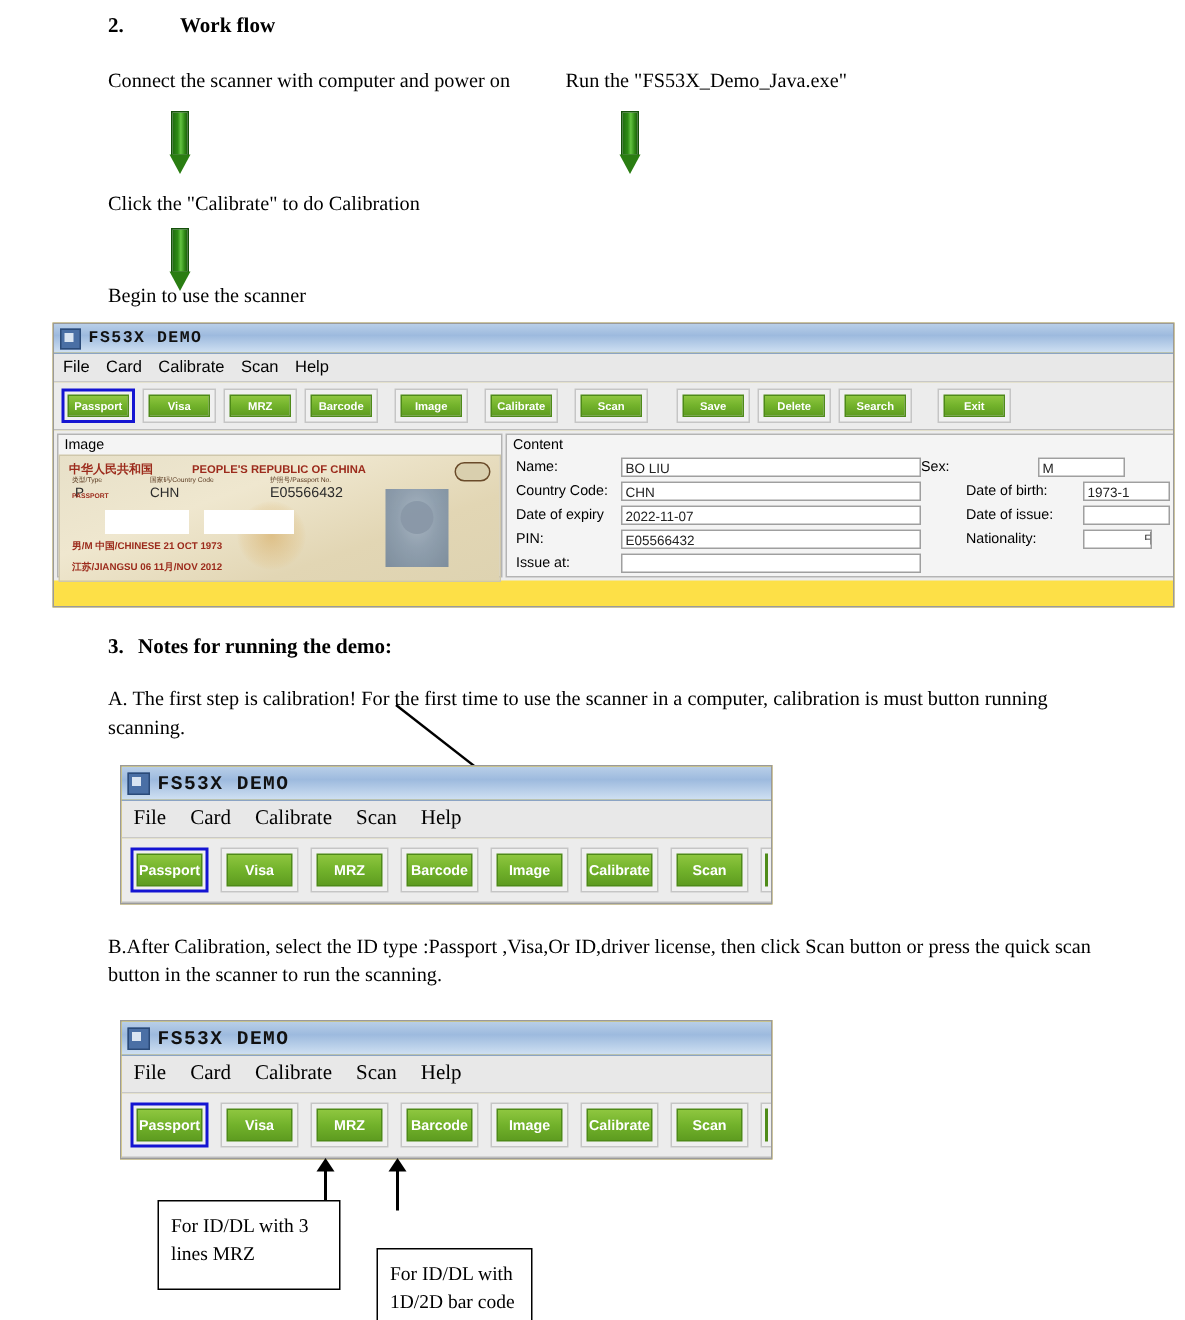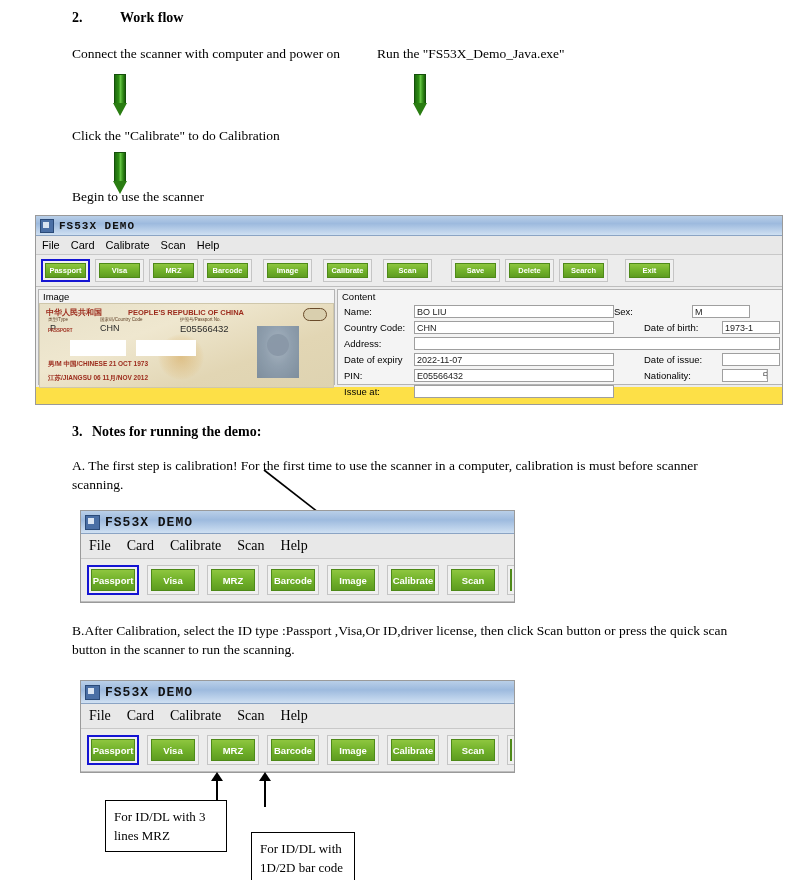--- a/index.html
+++ b/index.html
@@ -409,24 +409,20 @@
           <div class="form-input" style="width:58px;">M</div>
         </div>
 
         <div class="form-row">
           <div class="form-label" style="width:70px;">Country Code:</div>
           <div class="form-input" style="width:200px;">CHN</div>
           <div class="form-label" style="width:78px; margin-left:30px;">Date of birth:</div>
           <div class="form-input" style="width:58px;">1973-1</div>
         </div>
 
-        <div class="form-row">
-          <div class="form-label" style="width:70px;">Address:</div>
-          <div class="form-input" style="width:366px;"></div>
-        </div>
 
         <div class="form-row">
           <div class="form-label" style="width:70px;">Date of expiry</div>
           <div class="form-input" style="width:200px;">2022-11-07</div>
           <div class="form-label" style="width:78px; margin-left:30px;">Date of issue:</div>
           <div class="form-input" style="width:58px;"></div>
         </div>
 
         <div class="form-row">
           <div class="form-label" style="width:70px;">PIN:</div>
@@ -442,21 +438,21 @@
 
       </div>
     </div>
 
   </div>
 </div>
 
 <div class="abs sec-num" style="left:72px; top:424px;">3.</div>
 <div class="abs sec-title" style="left:92px; top:424px;">Notes for running the demo:</div>
 
-<div class="abs body-text" style="left:72px; top:456px; width:660px;">A. The first step is calibration! For the first time to use the scanner in a computer, calibration is must before scanner scanning.</div>
+<div class="abs body-text" style="left:72px; top:456px; width:660px;">A. The first step is calibration! For the first time to use the scanner in a computer, calibration is must button running scanning.</div>
 
 <svg class="abs" style="left:262px; top:466px;" width="140" height="110" viewBox="0 0 140 110">
   <line x1="2" y1="4" x2="120" y2="96" stroke="#000" stroke-width="1.6"></line>
   <polygon points="124,100 106,92 112,82" fill="#000"></polygon>
 </svg>
 
 <div class="abs app-window win-zoom" style="left:80px; top:510px;">
   <div class="title-bar">
     <div class="win-icon"></div>
     <div class="win-title">FS53X DEMO</div>
@@ -540,21 +536,21 @@
 
 <div class="abs v-arrow" style="left:210px; top:772px; height:34px;">
   <div class="tip"></div>
   <div class="line" style="height:28px;"></div>
 </div>
 <div class="abs v-arrow" style="left:258px; top:772px; height:34px;">
   <div class="tip"></div>
   <div class="line" style="height:28px;"></div>
 </div>
 
-<div class="abs callout" style="left:105px; top:800px; width:122px; height:52px;">
+<div class="abs callout" style="left:105px; top:800px; width:122px; height:60px;">
   <div>For ID/DL with 3</div>
   <div>lines MRZ</div>
 </div>
 
 <div class="abs callout" style="left:251px; top:832px; width:104px; height:52px;font-family:Liberation Serif, serif;">
   <div>For ID/DL with</div>
   <div>1D/2D bar code</div>
 </div>
 
 </body></html>

